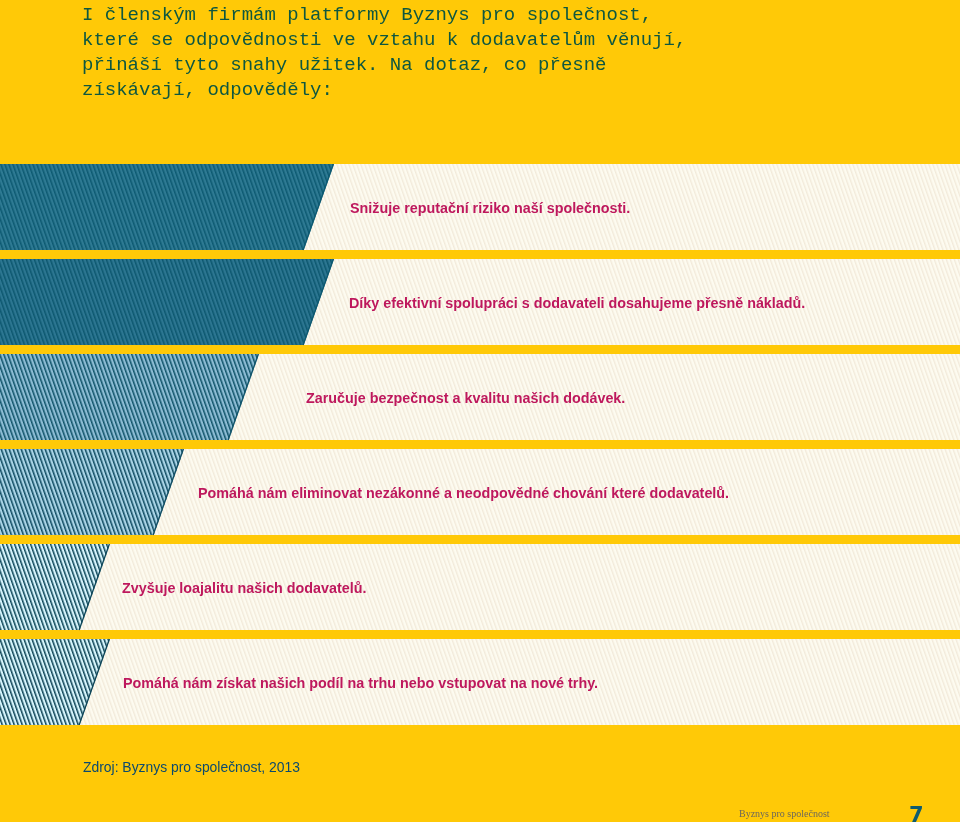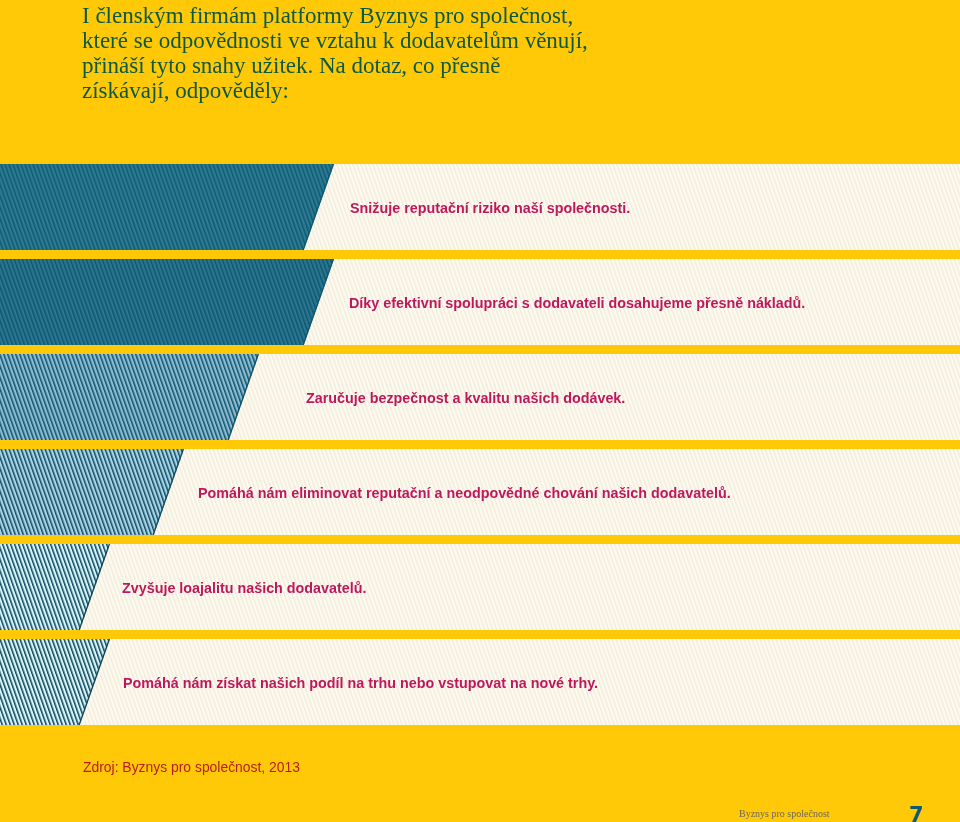--- a/index.html
+++ b/index.html
@@ -1,29 +1,29 @@
 <!DOCTYPE html>
 <html lang="cs"><head>
 <meta charset="utf-8">
 <title>Byznys pro společnost</title>
 <style>
   html,body{margin:0;padding:0;}
   body{width:960px;height:822px;overflow:hidden;background:#FFC907;
        font-family:"DejaVu Sans",sans-serif;}
   .page{position:relative;width:960px;height:822px;}
   .intro{position:absolute;left:82px;top:3px;width:700px;
-         font-family:Liberation Serif, serif;font-size:23px;line-height:25.1px;
+         font-family:Liberation Mono, monospace;font-size:19px;line-height:25.1px;
          color:#0E5740;white-space:pre-line;}
   .chart{position:absolute;left:0;top:164px;width:960px;height:561px;}
   .chart-canvas{position:absolute;left:0;top:0;width:960px;height:561px;}
   .footer{position:absolute;left:0;top:0;width:960px;height:822px;pointer-events:none;}
   .label{position:absolute;font-family:"Liberation Sans",sans-serif;font-weight:bold;
          font-size:14.33px;line-height:14.33px;color:#be185d;white-space:nowrap;}
   .source{position:absolute;left:83px;top:760px;font-family:"Liberation Sans",sans-serif;
-         font-size:13.9px;line-height:14px;color:#b91c1c;}
+         font-size:13.9px;line-height:14px;color:#0c4a6e;}
   .footer-brand{position:absolute;left:739px;top:808px;font-family:Liberation Serif, serif;
          font-size:10px;line-height:11px;color:#6B675B;}
   .footer-page{position:absolute;left:909px;top:805px;font-family:"DejaVu Sans",sans-serif;
          font-size:21px;line-height:21px;font-weight:bold;color:#0F5C6E;}
 </style>
 </head>
 <body>
 
 <div class="page">
 
@@ -79,21 +79,21 @@
           <rect x="0" y="380" width="960" height="86" fill="url(#pcream)"></rect>
           <polygon points="0,380 110,380 79.72800000000001,466 0,466" fill="url(#pt4)"></polygon>
           <line x1="109.4" y1="380" x2="79.12800000000001" y2="466" stroke="#0E4759" stroke-width="1.3"></line>
           <rect x="0" y="475" width="960" height="86" fill="url(#pcream)"></rect>
           <polygon points="0,475 110,475 79.72800000000001,561 0,561" fill="url(#pt5)"></polygon>
           <line x1="109.4" y1="475" x2="79.12800000000001" y2="561" stroke="#0E4456" stroke-width="1.3"></line>
         </svg></div>
     <div class="label" id="lab0" style="left: 350px; top: 37px;">Snižuje reputační riziko naší společnosti.</div>
     <div class="label" id="lab1" style="left: 349px; top: 132px;">Díky efektivní spolupráci s dodavateli dosahujeme přesně nákladů.</div>
     <div class="label" id="lab2" style="left: 273px; top: 227px; margin-left: 33px;">Zaručuje bezpečnost a kvalitu našich dodávek.</div>
-    <div class="label" id="lab3" style="left: 198px; top: 322px;">Pomáhá nám eliminovat reputační a neodpovědné chování našich dodavatelů.</div>
+    <div class="label" id="lab3" style="left: 198px; top: 322px;">Pomáhá nám eliminovat nezákonné a neodpovědné chování které dodavatelů.</div>
     <div class="label" id="lab4" style="left: 122px; top: 417px;">Zvyšuje loajalitu našich dodavatelů.</div>
     <div class="label" id="lab5" style="left: 123px; top: 512px;">Pomáhá nám získat našich podíl na trhu nebo vstupovat na nové trhy.</div>
   </div>
 
   <div class="source">Zdroj: Byznys pro společnost, 2013</div>
 
   <div class="footer">
     <span class="footer-brand">Byznys pro společnost</span>
     <span class="footer-page">7</span>
   </div>

